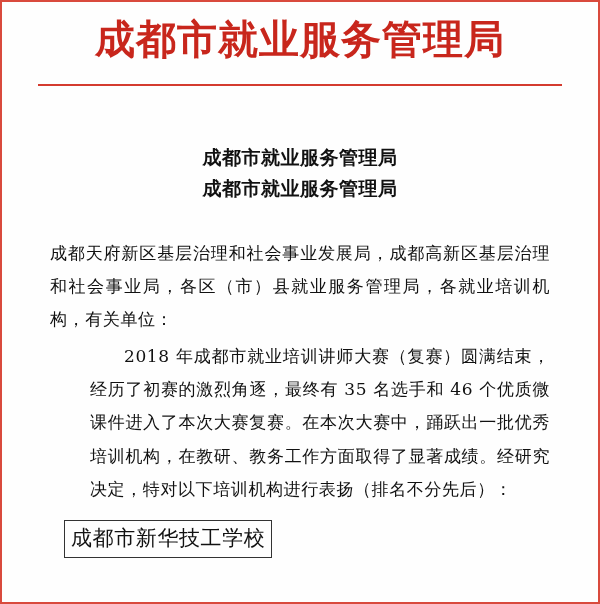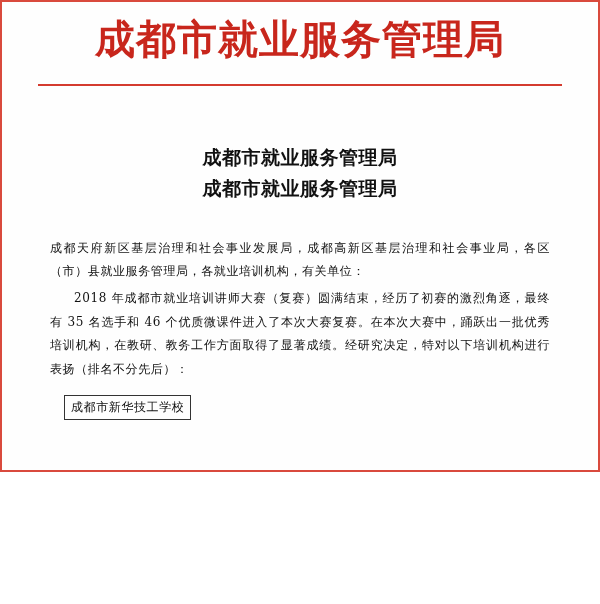--- a/index.html
+++ b/index.html
@@ -9,21 +9,21 @@
   body {
     width: 600px;
     height: 604px;
     background: #ffffff;
     font-family: "DejaVu Serif", "Liberation Serif", serif;
     overflow: hidden;
   }
   .page {
     position: relative;
     width: 600px;
-    height: 472px;
+    height: 604px;
     box-sizing: border-box;
     border: 2px solid #d94a3d;
     background: #fefefe;
   }
   .doc-header {
     text-align: center;
     padding-top: 14px;
   }
   .doc-header-title {
     font-family: "DejaVu Serif", "Liberation Serif", serif;
@@ -48,42 +48,43 @@
   .title-line {
     font-family: "DejaVu Serif", "Liberation Serif", serif;
     font-weight: bold;
     font-size: 19px;
     color: #111111;
     line-height: 1.65;
     letter-spacing: 0.5px;
   }
   .para {
     font-family: "DejaVu Serif", "Liberation Serif", serif;
-    font-size: 12px;
+    font-size: 17px;
     color: #111111;
     line-height: 1.95;
     letter-spacing: 0.6px;
     text-align: justify;
     margin: 0;
   }
   .para-first {
     margin-top: 32px;
   }
   .para-indent {
     margin-top: 4px;
     text-indent: 2em;
+    margin-left: 40px;
   }
   .org-box {
     display: inline-block;
     margin-top: 14px;
     margin-left: 14px;
     padding: 2px 6px 3px 6px;
     border: 1px solid #333333;
     font-family: "DejaVu Serif", "Liberation Serif", serif;
-    font-size: 12px;
+    font-size: 21px;
     color: #111111;
     letter-spacing: 0.6px;
     line-height: 1.5;
   }
 </style>
 </head>
 <body>
 
 <div class="page">
 

